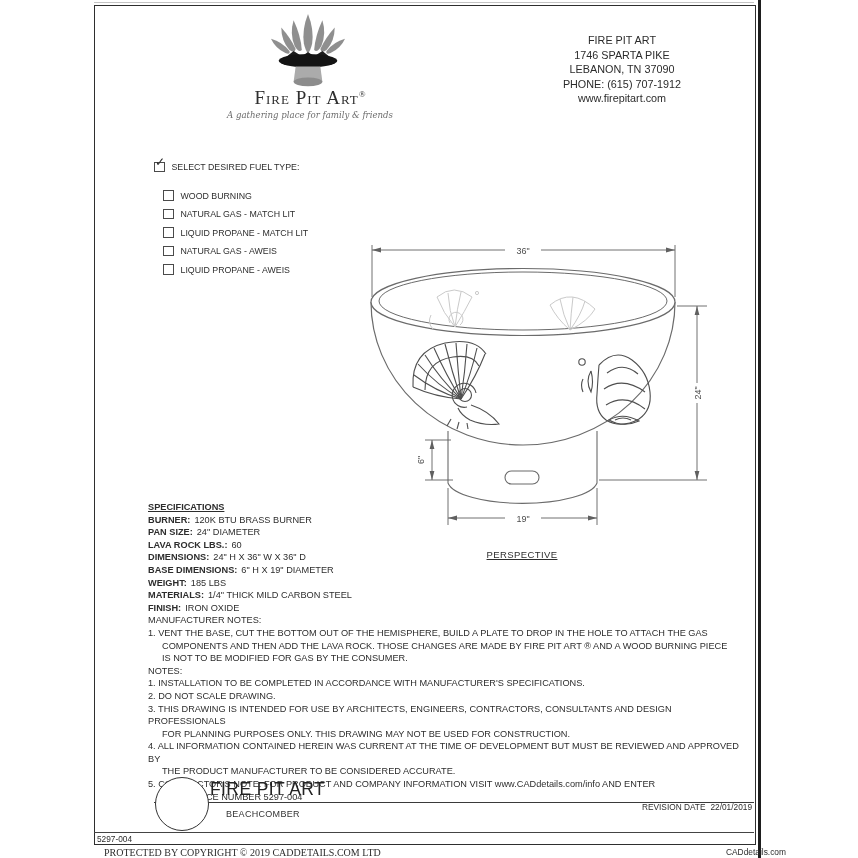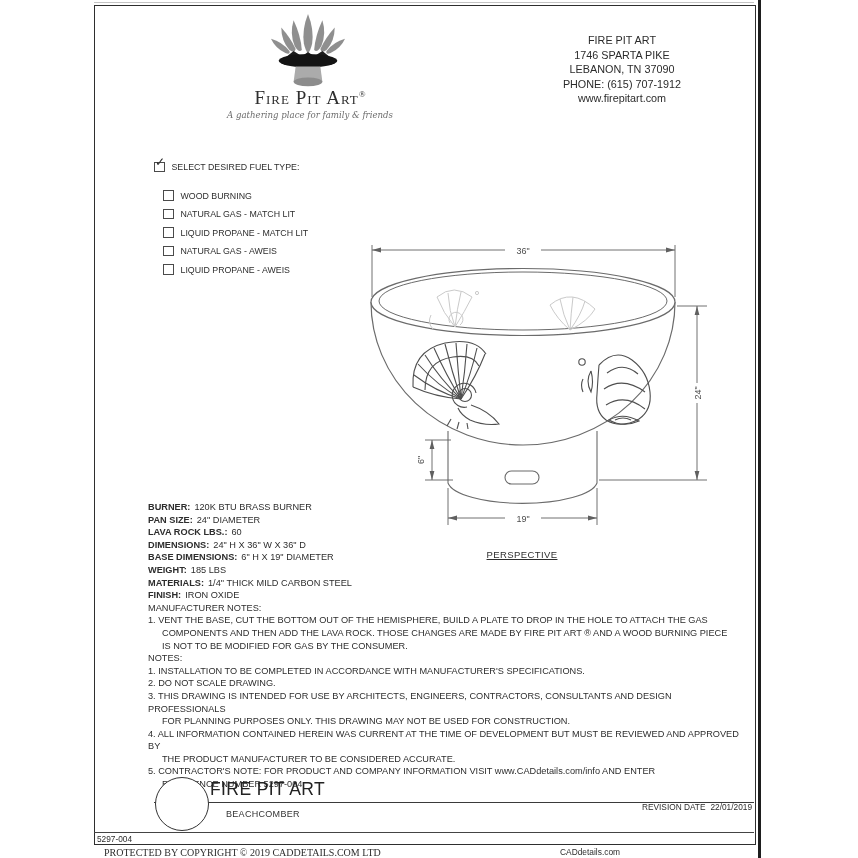--- a/index.html
+++ b/index.html
@@ -47,21 +47,21 @@
   .tb-line{left:154px;top:802px;width:600px;height:1.4px;background:#3a3a3a;}
   .tb-company{left:210px;top:779px;font-size:17.5px;letter-spacing:0.4px;color:#222;white-space:nowrap;}
   .tb-product{left:210px;top:809px;font-size:9px;color:#333;letter-spacing:0.3px;margin-left:16px;}
 
   
   .ft-sep{left:94px;top:832px;width:660px;height:1px;background:#444;}
   .ft-ref{left:97px;top:834px;font-size:8.3px;color:#2d2d2d;}
   .ft-rev{left:500px;top:802px;width:252px;text-align:right;font-size:8.3px;color:#2d2d2d;}
   .ft-rev span{margin-left:5px;}
   .ft-copy{left:104px;top:847px;font-size:10px;color:#2d2d2d;font-family:Liberation Serif, serif;}
-  .ft-site{left:560px;top:847px;width:194px;text-align:left;font-size:8.4px;color:#2d2d2d;}
+  .ft-site{left:592px;top:847px;width:194px;text-align:right;font-size:8.4px;color:#2d2d2d;}
 
   svg text{font-family:"Liberation Sans",sans-serif;}
 </style>
 </head>
 <body>
 
 <div class="canvas">
 
   <div class="abs outer-top-line"></div>
   <div class="abs sheet-border"></div>
@@ -219,20 +219,21 @@
       <text x="168" y="18.5" text-anchor="middle">36"</text>
       <text transform="translate(345.5,158) rotate(-90)" text-anchor="middle">24"</text>
       <text transform="translate(69,225) rotate(-90)" text-anchor="middle">6"</text>
       <text x="168" y="286.5" text-anchor="middle">19"</text>
     </g>
   </svg>
 
   <div class="abs view-label">PERSPECTIVE</div>
 
   <div class="abs speccol">
+    <div class="spec-title">SPECIFICATIONS</div>
     <div><span class="spec-label">BURNER:</span><span>120K BTU BRASS BURNER</span></div>
     <div><span class="spec-label">PAN SIZE:</span><span>24" DIAMETER</span></div>
     <div><span class="spec-label">LAVA ROCK LBS.:</span><span>60</span></div>
     <div><span class="spec-label">DIMENSIONS:</span><span>24" H X 36" W X 36" D</span></div>
     <div><span class="spec-label">BASE DIMENSIONS:</span><span>6" H X 19" DIAMETER</span></div>
     <div><span class="spec-label">WEIGHT:</span><span>185 LBS</span></div>
     <div><span class="spec-label">MATERIALS:</span><span>1/4" THICK MILD CARBON STEEL</span></div>
     <div><span class="spec-label">FINISH:</span><span>IRON OXIDE</span></div>
 
     <div>MANUFACTURER NOTES:</div>

